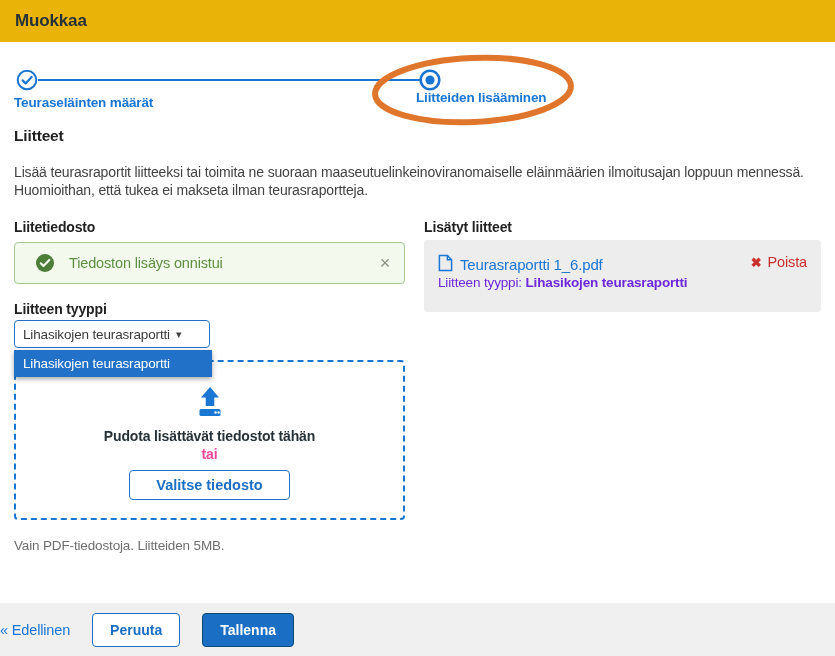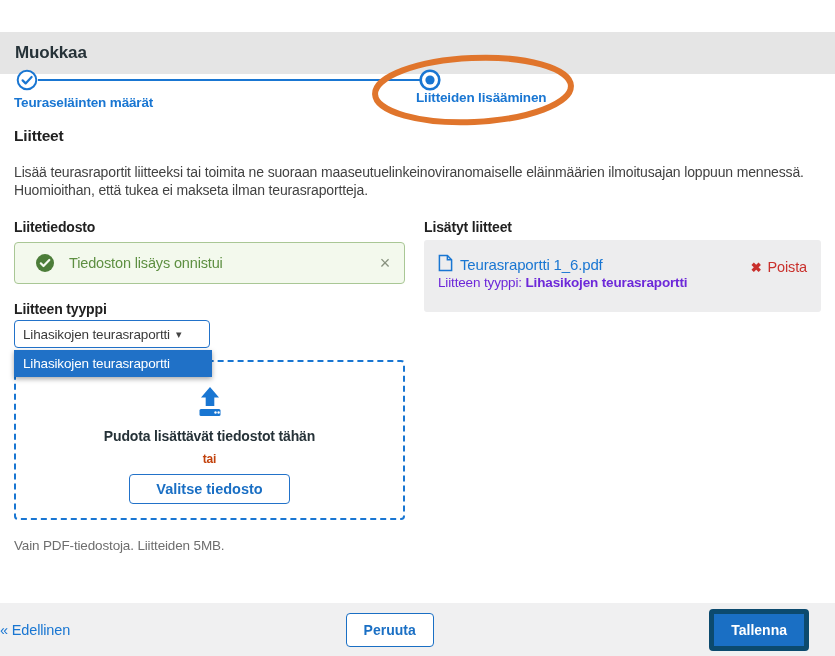--- a/index.html
+++ b/index.html
@@ -1,21 +1,21 @@
 <!DOCTYPE html>
 <html><head>
 <meta charset="utf-8">
 <style>
   * { box-sizing: border-box; margin: 0; padding: 0; }
   html,body { width: 835px; height: 656px; background: #fff; }
   body { font-family: "Liberation Sans", sans-serif; letter-spacing: -0.15px; }
   .dialog { position: relative; width: 835px; height: 656px; background: #fff; overflow: hidden; }
 
   
-  .header { position: absolute; left: 0; top: 0; width: 835px; height: 42px; background: #e5e5e5; margin-top: 32px; }
+  .header { position: absolute; left: 0; top: 0; width: 835px; height: 42px; background: #eab308; }
   .header .title { line-height: 42px; padding-left: 15px; font-size: 17px; font-weight: bold; color: #263238; }
 
   
   .step-icon { position: absolute; width: 22px; height: 22px; }
   .step1-icon { left: 16px; top: 69px; }
   .step2-icon { left: 419px; top: 69px; }
   .step-line { position: absolute; left: 38px; top: 79px; width: 382px; height: 2px; background: #1976d2; }
   .step-label { position: absolute; font-size: 13.5px; font-weight: bold; color: #1976d2; }
   .step1-label { left: 14px; top: 95px; }
   .step2-label { left: 416px; top: 90px; }
@@ -43,46 +43,46 @@
                   box-shadow: 0 2px 5px rgba(0,0,0,0.35); }
   .option { height: 27px; line-height: 27px; background: #2071c7; color: #fff; font-size: 13.5px;
             padding: 0 9px; cursor: pointer; }
 
   
   .dropzone { position: absolute; left: 14px; top: 360px; width: 391px; height: 160px;
               border: 2px dashed #1976d2; border-radius: 4px; background: #fff;
               display: flex; flex-direction: column; align-items: center; }
   .dropzone .upload-icon { margin-top: 24px; }
   .dropzone .dz-line1 { margin-top: 6px; font-size: 14px; font-weight: bold; color: #263238; }
-  .dropzone .dz-line2 { margin-top: 8px; font-size: 12px; font-weight: bold; color: #c2410c; }
+  .dropzone .dz-line2 { margin-top: 2px; font-size: 14px; font-weight: bold; color: #ec4899; }
   .choose-btn { margin-top: 8px; background: #fff; border: 1px solid #2272c9; border-radius: 4px;
                 color: #1a6fc4; font-weight: bold; font-size: 14.5px; padding: 6px 26px;
                 font-family: "Liberation Sans", sans-serif; cursor: pointer; }
   .hint { position: absolute; left: 14px; top: 538px; font-size: 13.5px; color: #6e6e6e; }
 
   
   .added-title { left: 424px; top: 219px; text-align: center; }
   .card { position: absolute; left: 424px; top: 240px; width: 397px; height: 72px;
           background: #ededee; border-radius: 3px; padding: 14px 14px 0 14px; }
-  .card-row1 { display: flex; align-items: flex-end; }
+  .card-row1 { display: flex; align-items: flex-start; }
   .file-link { display: flex; align-items: center; gap: 7px; color: #1976d2; font-size: 15px;
                text-decoration: none; cursor: pointer; flex: 1 1 auto; }
   .remove { display: flex; align-items: center; gap: 6px; color: #c9302c; font-size: 14.5px; cursor: pointer; }
   .remove .x { font-size: 13px; font-weight: bold; }
   .card-row2 { font-size: 13.5px; color: #6d28d9; }
   .card-row2 .val { font-weight: bold; }
 
   
   .footer { position: absolute; left: 0; top: 603px; width: 835px; height: 53px; background: #f0f0f1;
-            display: flex; align-items: center; justify-content: space-between; gap: 22px; padding-right: 26px; }
+            display: flex; align-items: center; justify-content: flex-start; gap: 22px; padding-right: 26px; }
   .prev-link { color: #1976d2; font-size: 14.5px; cursor: pointer; text-decoration: none; }
   .btn { border-radius: 4px; font-size: 14px; font-weight: bold; padding: 8px 17px;
          font-family: "Liberation Sans", sans-serif; cursor: pointer; }
   .btn-cancel { background: #fff; border: 1px solid #1a6fc4; color: #1a6fc4; }
-  .btn-save { background: #1a6fc4; border: 5px solid #0c4a6e; color: #fff; }
+  .btn-save { background: #1a6fc4; border: 1px solid #0c4a6e; color: #fff; }
 </style>
 </head>
 <body>
 
 <div class="dialog">
 
   <div class="header">
     <div class="title">Muokkaa</div>
   </div>
 

